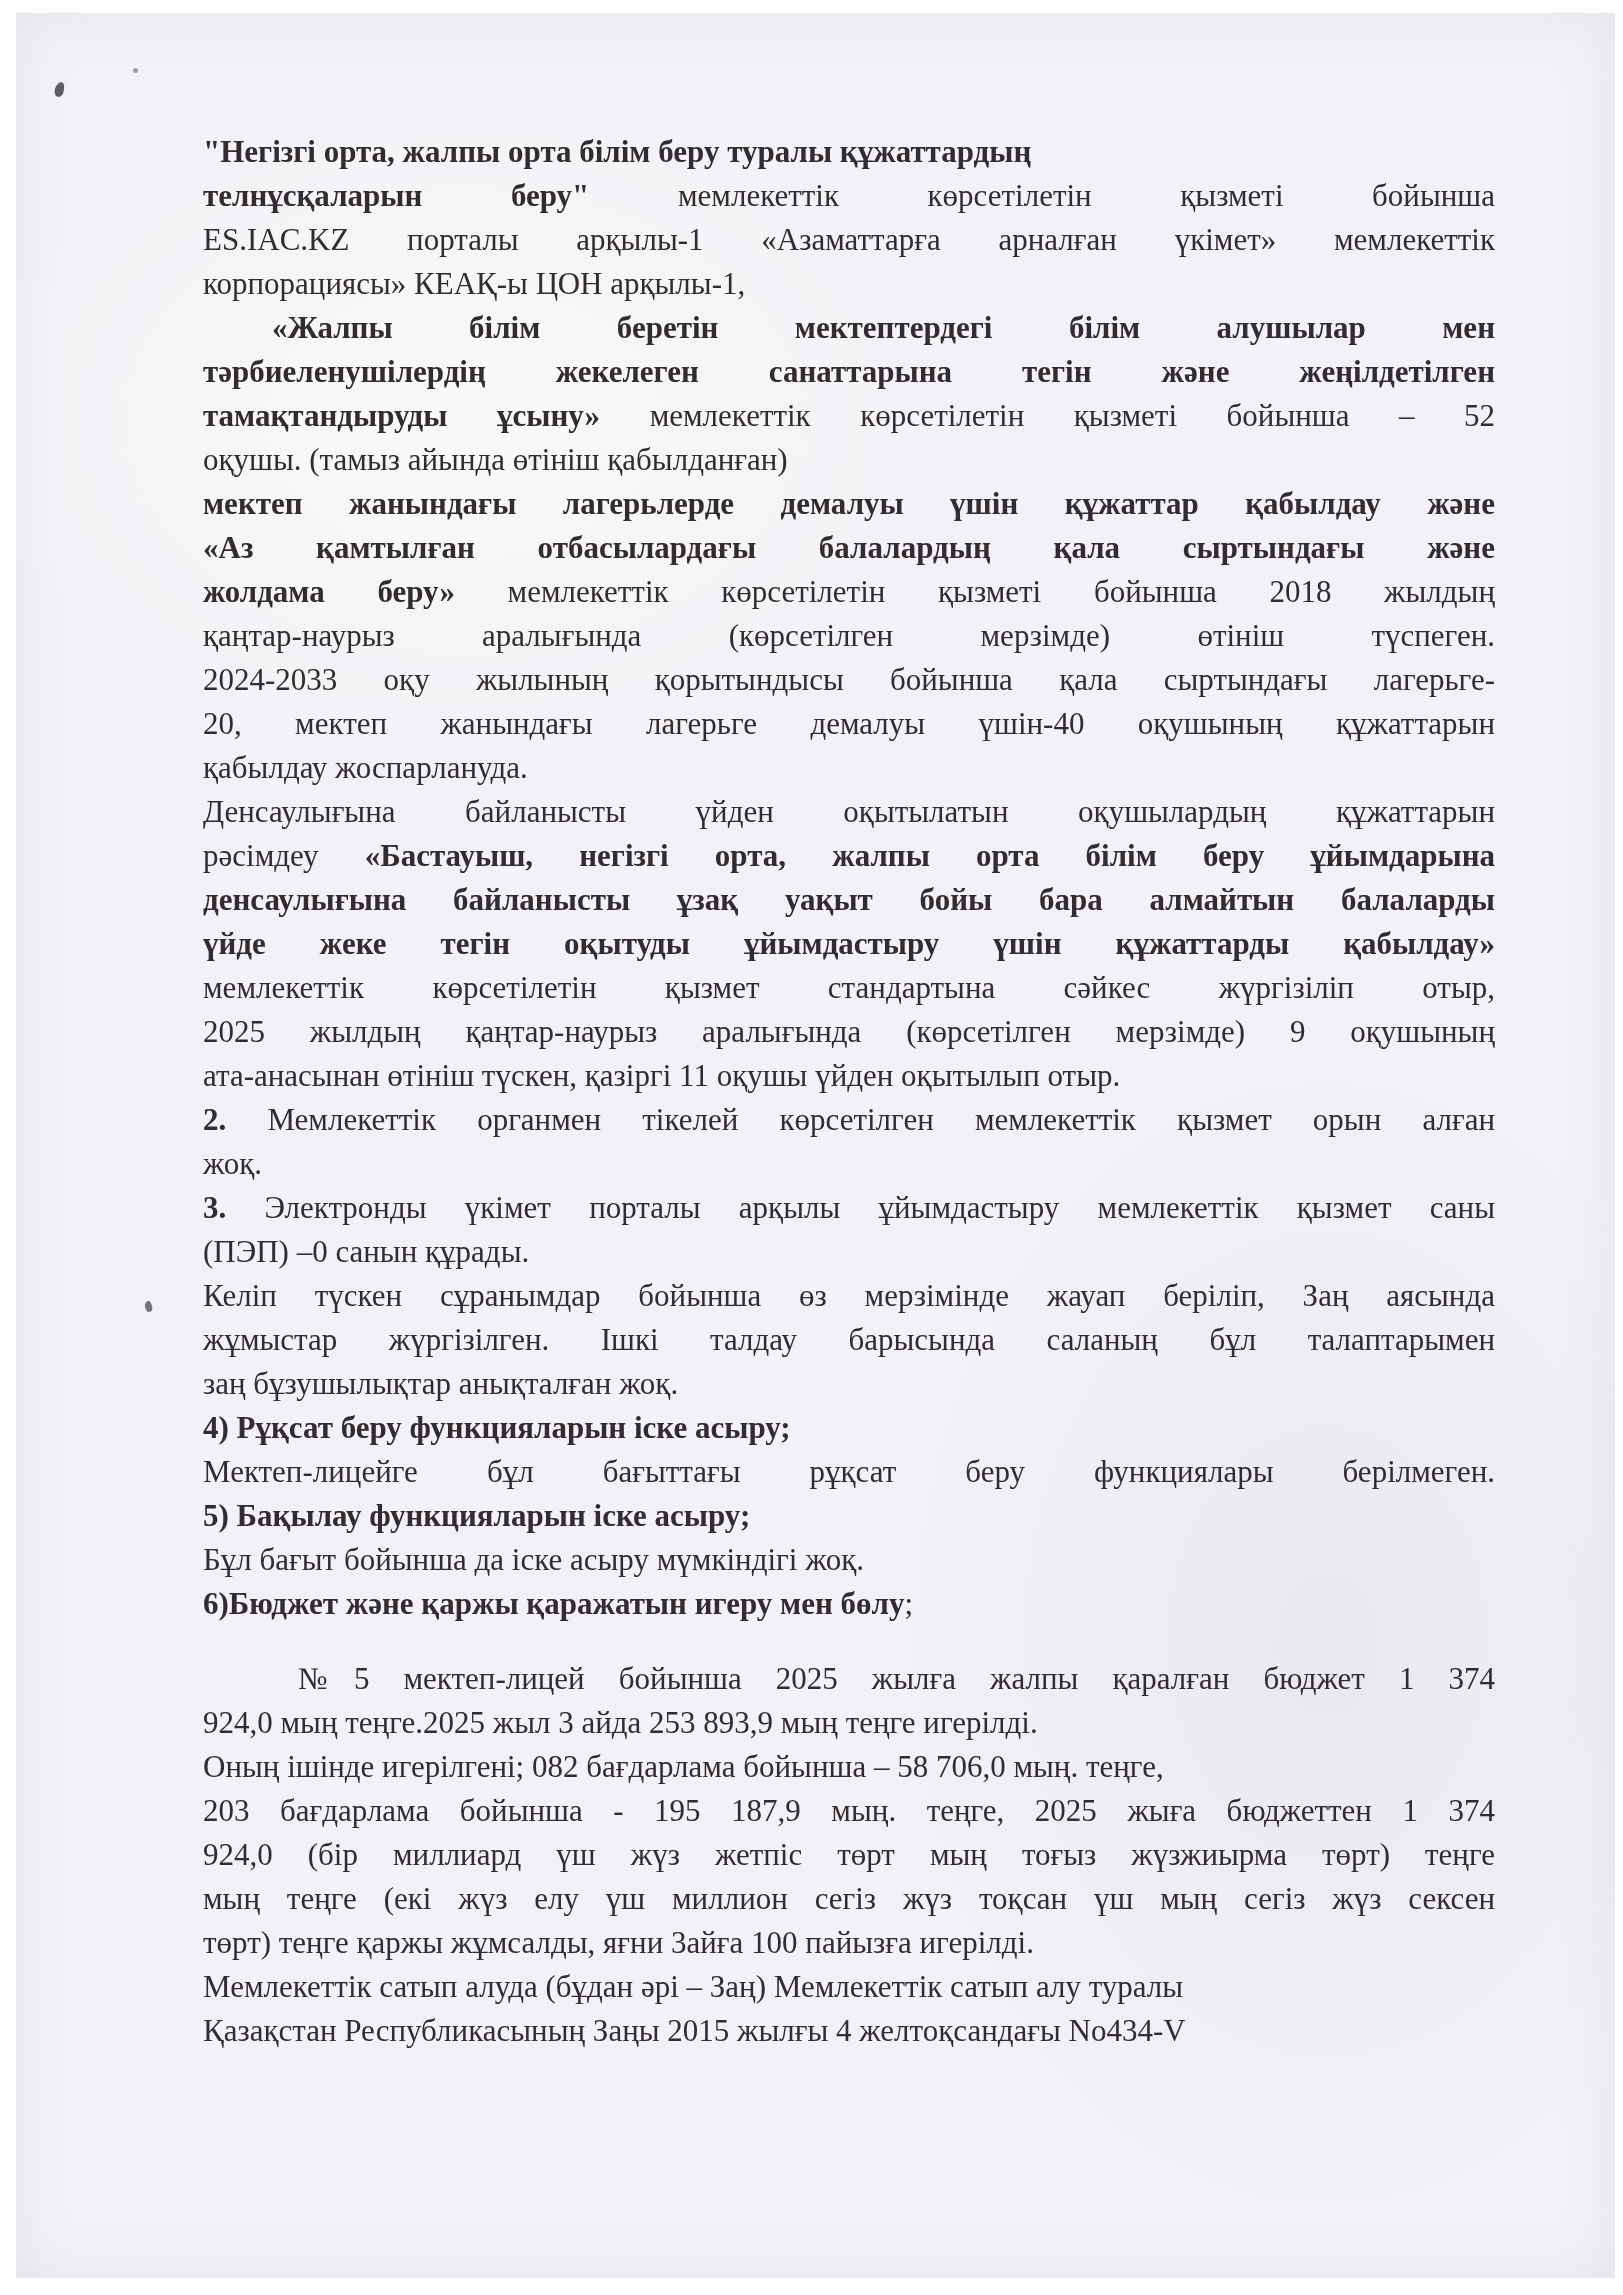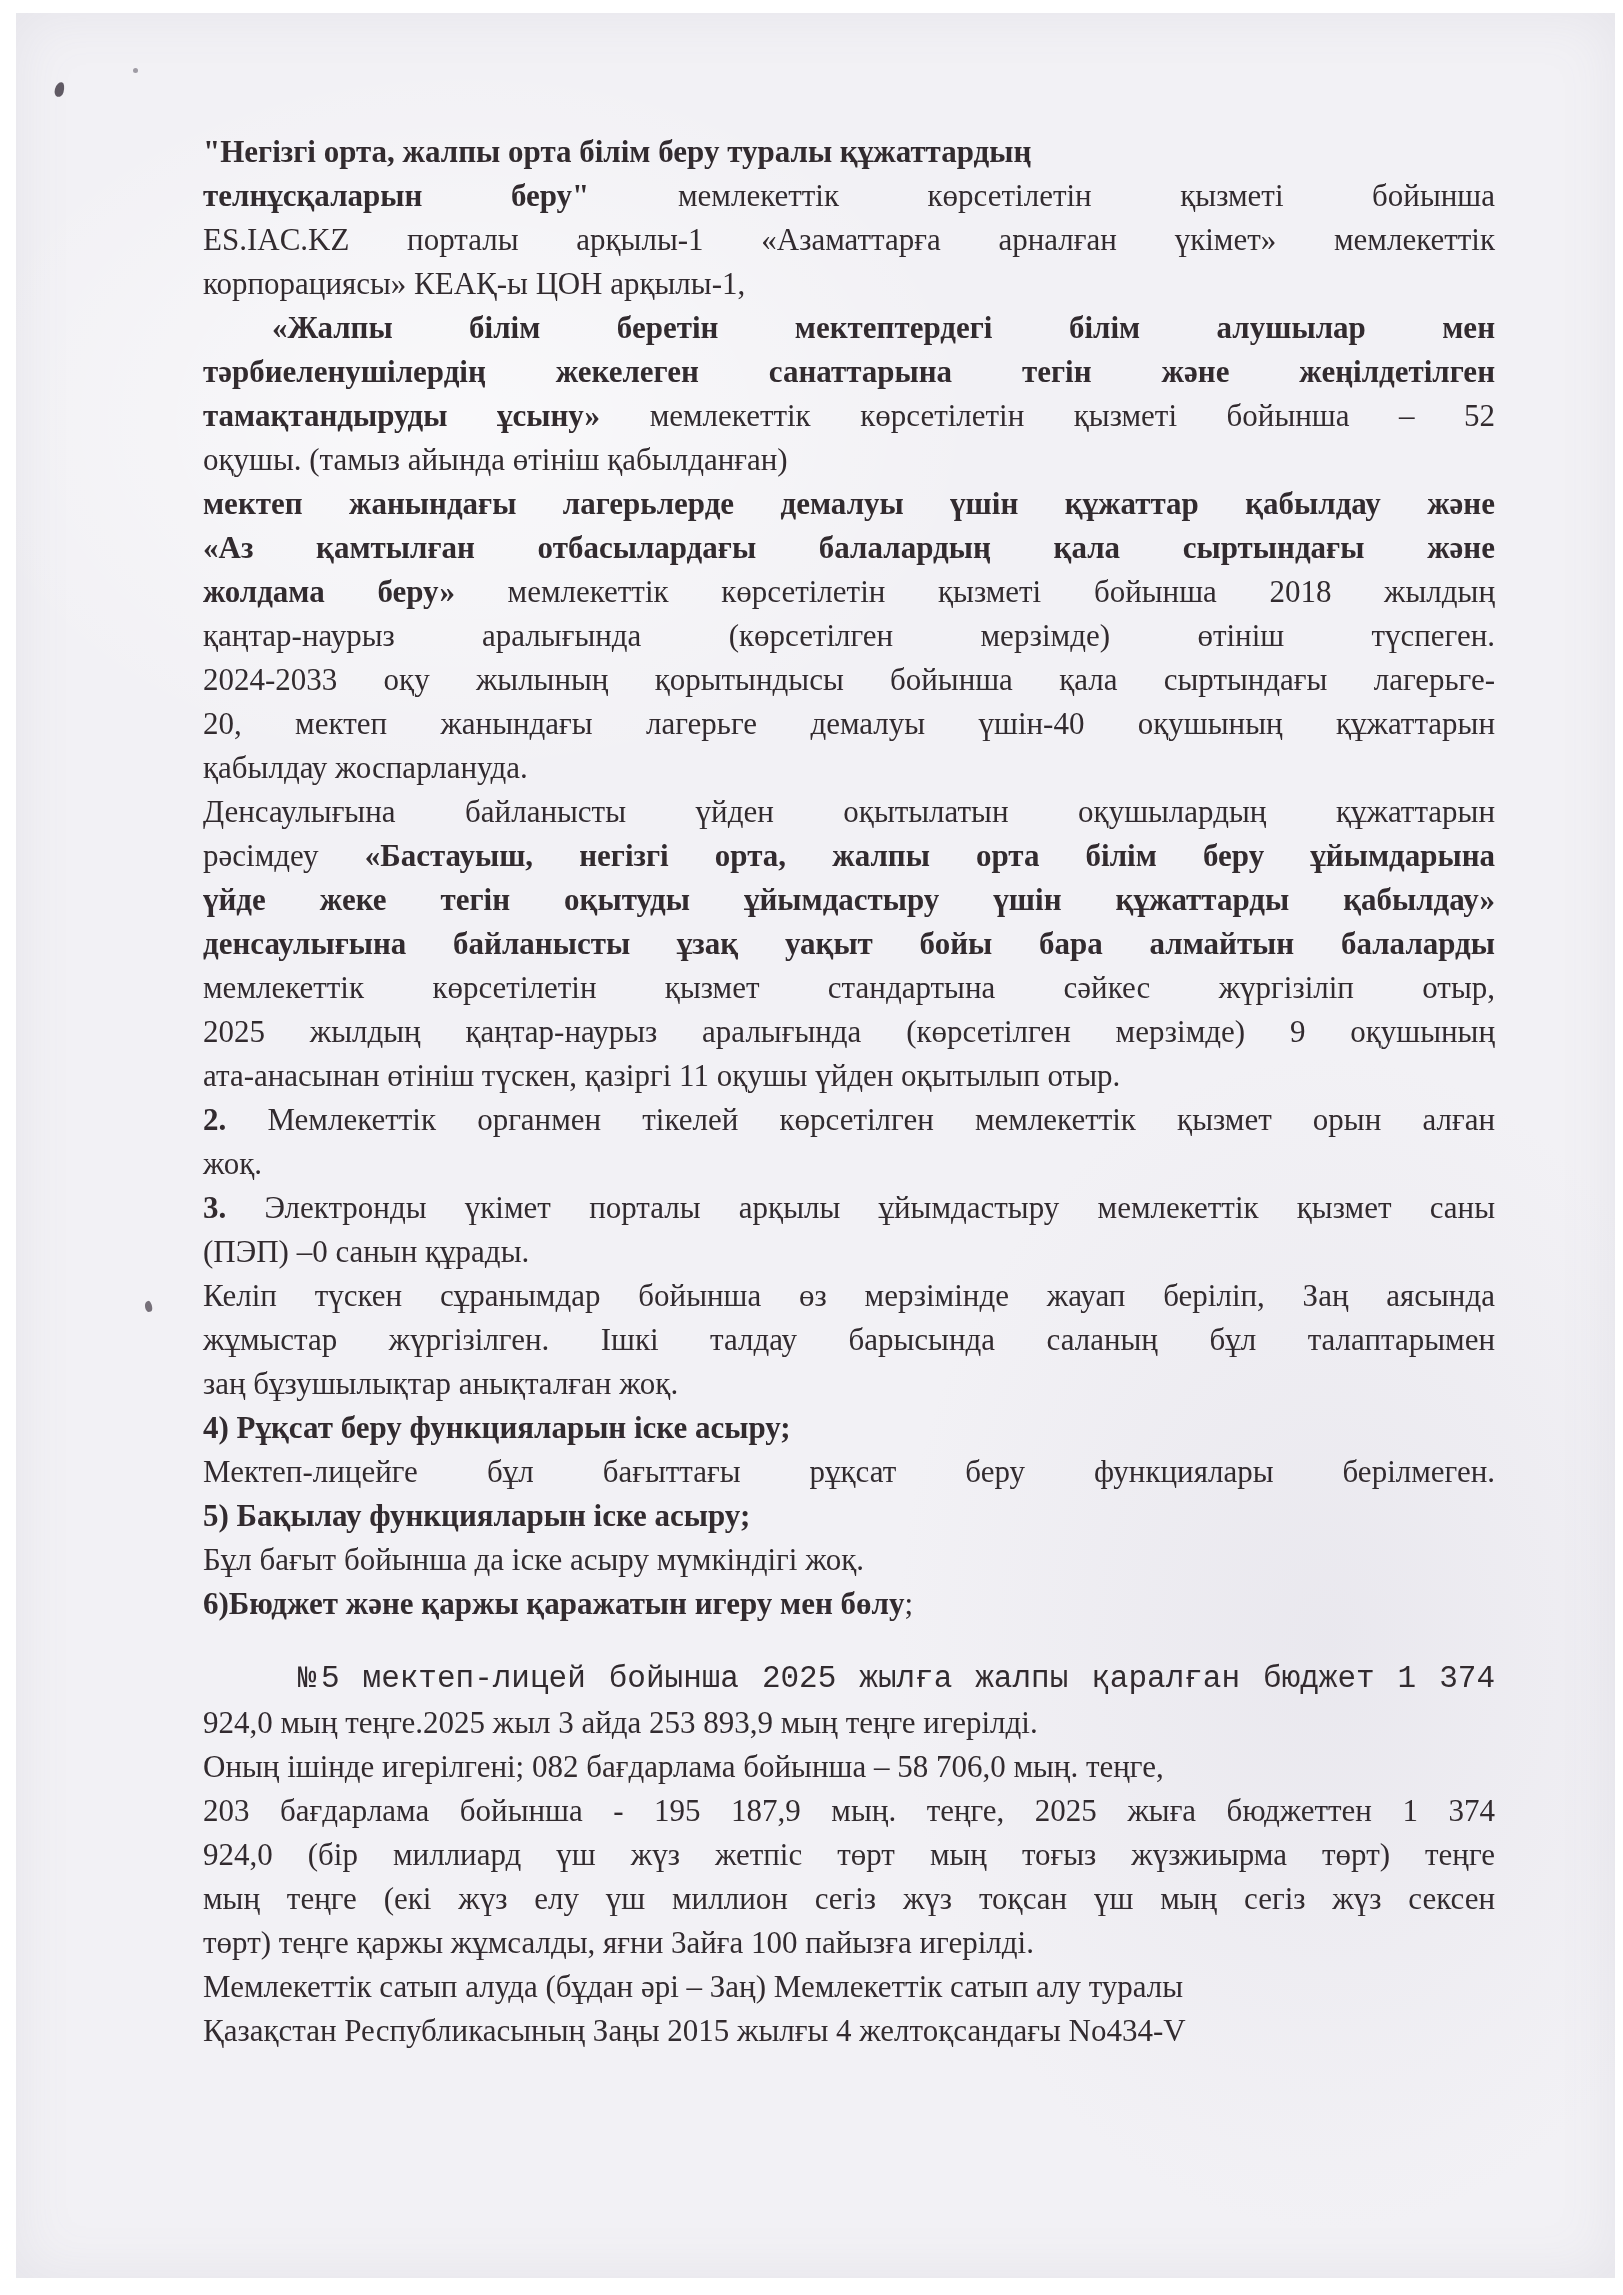--- a/index.html
+++ b/index.html
@@ -72,38 +72,38 @@
       <div class="line left"><span class="r">оқушы. (тамыз айында өтініш қабылданған)</span></div>
       <div class="line justify"><span class="b">мектеп жанындағы лагерьлерде демалуы үшін құжаттар қабылдау және</span></div>
       <div class="line justify"><span class="b">«Аз қамтылған отбасылардағы балалардың қала сыртындағы және</span></div>
       <div class="line justify"><span class="b">жолдама беру»</span><span class="r"> мемлекеттік көрсетілетін қызметі бойынша 2018 жылдың</span></div>
       <div class="line justify"><span class="r">қаңтар-наурыз аралығында (көрсетілген мерзімде) өтініш түспеген.</span></div>
       <div class="line justify"><span class="r">2024-2033 оқу жылының қорытындысы бойынша қала сыртындағы лагерьге-</span></div>
       <div class="line justify"><span class="r">20, мектеп жанындағы лагерьге демалуы үшін-40 оқушының құжаттарын</span></div>
       <div class="line left"><span class="r">қабылдау жоспарлануда.</span></div>
       <div class="line justify"><span class="r">Денсаулығына байланысты үйден оқытылатын оқушылардың құжаттарын</span></div>
       <div class="line justify"><span class="r">рәсімдеу </span><span class="b">«Бастауыш, негізгі орта, жалпы орта білім беру ұйымдарына</span></div>
+      <div class="line justify"><span class="b">денсаулығына байланысты ұзақ уақыт бойы бара алмайтын балаларды</span></div>
       <div class="line justify"><span class="b">үйде жеке тегін оқытуды ұйымдастыру үшін құжаттарды қабылдау»</span></div>
-      <div class="line justify"><span class="b">денсаулығына байланысты ұзақ уақыт бойы бара алмайтын балаларды</span></div>
       <div class="line justify"><span class="r">мемлекеттік көрсетілетін қызмет стандартына сәйкес жүргізіліп отыр,</span></div>
       <div class="line justify"><span class="r">2025 жылдың қаңтар-наурыз аралығында (көрсетілген мерзімде) 9 оқушының</span></div>
       <div class="line left"><span class="r">ата-анасынан өтініш түскен, қазіргі 11 оқушы үйден оқытылып отыр.</span></div>
       <div class="line justify"><span class="b">2.</span><span class="r"> Мемлекеттік органмен тікелей көрсетілген мемлекеттік қызмет орын алған</span></div>
       <div class="line left"><span class="r">жоқ.</span></div>
       <div class="line justify"><span class="b">3.</span><span class="r"> Электронды үкімет порталы арқылы ұйымдастыру мемлекеттік қызмет саны</span></div>
       <div class="line left"><span class="r">(ПЭП) –0 санын құрады.</span></div>
       <div class="line justify"><span class="r">Келіп түскен сұранымдар бойынша өз мерзімінде жауап беріліп, Заң аясында</span></div>
       <div class="line justify"><span class="r">жұмыстар жүргізілген. Ішкі талдау барысында саланың бұл талаптарымен</span></div>
       <div class="line left"><span class="r">заң бұзушылықтар анықталған жоқ.</span></div>
       <div class="line center"><span class="b">4) Рұқсат беру функцияларын іске асыру;</span></div>
       <div class="line justify"><span class="r">Мектеп-лицейге бұл бағыттағы рұқсат беру функциялары берілмеген.</span></div>
       <div class="line center"><span class="b">5) Бақылау функцияларын іске асыру;</span></div>
       <div class="line left"><span class="r">Бұл бағыт бойынша да іске асыру мүмкіндігі жоқ.</span></div>
       <div class="line center"><span class="b">6)Бюджет және қаржы қаражатын игеру мен бөлу</span><span class="r">;</span></div>
-      <div class="line justify" style="text-indent: 95px; margin-top: 31px; font-family: Liberation Mono, monospace;"><span class="r">№5 мектеп-лицей бойынша 2025 жылға жалпы қаралған бюджет 1 374</span></div>
+      <div class="line justify" style="text-indent: 95px; margin-top: 31px;"><span class="r">№5 мектеп-лицей бойынша 2025 жылға жалпы қаралған бюджет 1 374</span></div>
       <div class="line left"><span class="r">924,0 мың теңге.2025 жыл 3 айда 253 893,9 мың теңге игерілді.</span></div>
       <div class="line left"><span class="r">Оның ішінде игерілгені; 082 бағдарлама бойынша – 58 706,0 мың. теңге,</span></div>
       <div class="line justify"><span class="r">203 бағдарлама бойынша - 195 187,9 мың. теңге, 2025 жыға бюджеттен 1 374</span></div>
       <div class="line justify"><span class="r">924,0 (бір миллиард үш жүз жетпіс төрт мың тоғыз жүзжиырма төрт) теңге</span></div>
       <div class="line justify"><span class="r">мың теңге (екі жүз елу үш миллион сегіз жүз тоқсан үш мың сегіз жүз сексен</span></div>
       <div class="line left"><span class="r">төрт) теңге қаржы жұмсалды, яғни 3айға 100 пайызға игерілді.</span></div>
       <div class="line left"><span class="r">Мемлекеттік сатып алуда (бұдан әрі – Заң) Мемлекеттік сатып алу туралы</span></div>
       <div class="line left"><span class="r">Қазақстан Республикасының Заңы 2015 жылғы 4 желтоқсандағы No434-V</span></div>
     </div>
 </div>

